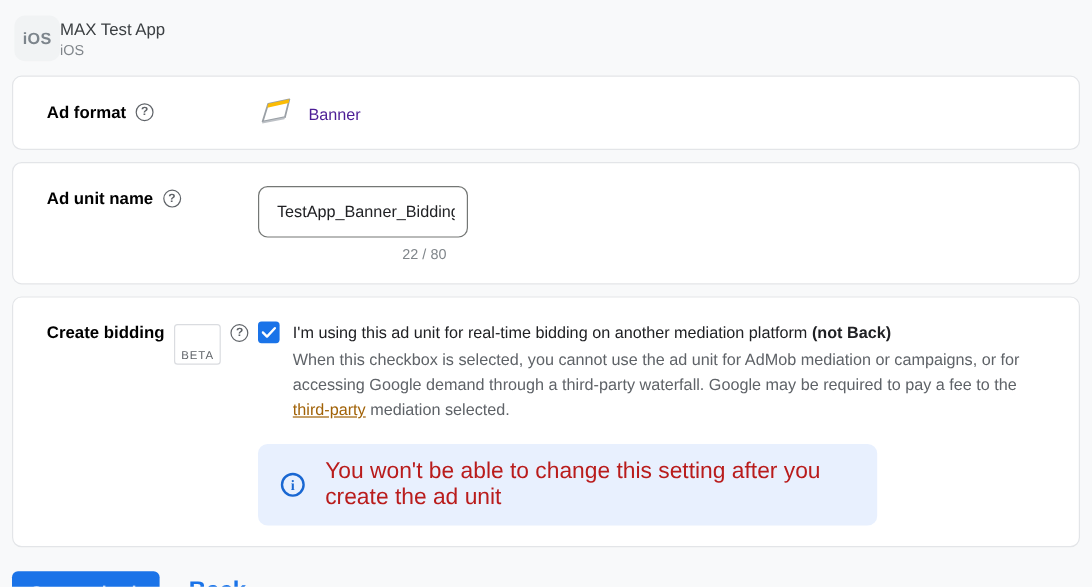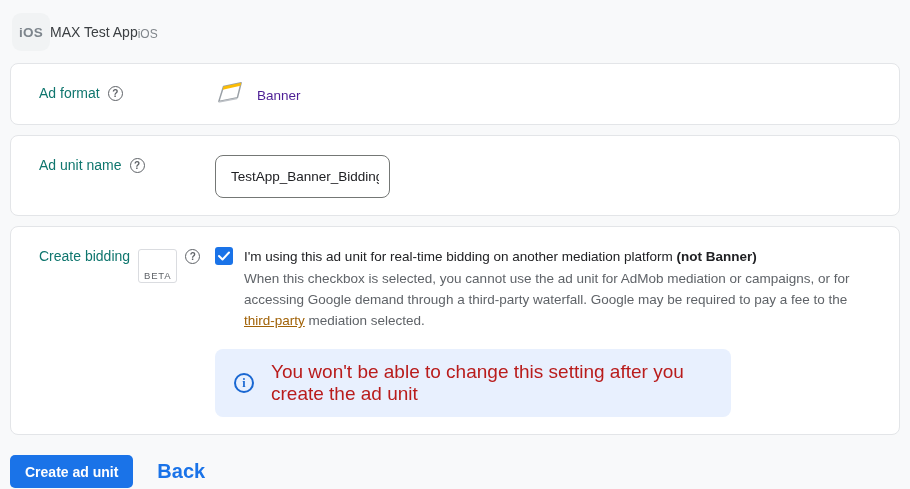--- a/index.html
+++ b/index.html
@@ -15,38 +15,38 @@
   .app-header {
     display: flex; align-items: center; 
     padding: 13px 12px 12px 12px; height: 63px;
   }
   .app-icon {
     width: 38px; height: 38px; flex-shrink: 0;
     background: #f1f3f4; border-radius: 9px;
     display: flex; align-items: center; justify-content: center;
     color: #7d858c; font-weight: bold; font-size: 13.5px; letter-spacing: .3px;
   }
-  .app-titles { display: flex; flex-direction: row; }
+  .app-titles { display: flex; flex-direction: column; }
   .app-title { font-size: 14px; color: #3c4043; }
   .app-subtitle { font-size: 12px; color: #80868b; margin-top: 3px; }
 
   
   .card {
     background: #fff;
     border: 1px solid #e3e5e8;
     border-radius: 8px;
     margin: 0 10px 10px 10px;
     display: flex;
     padding: 19px 18px 17px 18px;
   }
   .label-col {
     width: 186px; flex-shrink: 0; padding-left: 10px; padding-top: 2px;
     display: flex; align-items: flex-start; gap: 8px;
   }
-  .card-label { font-size: 14px; font-weight: normal; color: #0f766e; white-space: nowrap; }
+  .card-label { font-size: 14px; font-weight: bold; color: #000000; white-space: nowrap; }
   .help-icon {
     width: 15px; height: 15px; flex-shrink: 0;
     border: 1px solid #5f6368; border-radius: 50%;
     color: #5f6368; font-size: 10px; font-weight: bold;
     display: inline-flex; align-items: center; justify-content: center;
     margin-top: 1px; cursor: pointer;
   }
   .beta-badge {
     border: 1px solid #dadce0; border-radius: 3px;
     color: #5f6368; font-size: 9.5px; letter-spacing: .8px;
@@ -151,39 +151,40 @@
 </div>
 
 <div class="card">
   <div class="label-col">
     <span class="card-label">Ad unit name</span>
     <span class="help-icon">?</span>
   </div>
   <div class="content-col">
     <div class="name-input-wrap">
       <input class="name-input" type="text" value="TestApp_Banner_Bidding" style="">
+      <div class="char-counter">22 / 80</div>
     </div>
   </div>
 </div>
 
 <div class="card">
   <div class="label-col">
     <span class="card-label">Create bidding</span>
     <span class="beta-badge">BETA</span>
     <span class="help-icon">?</span>
   </div>
   <div class="content-col">
     <div class="cb-row">
       <span class="checkbox">
         <svg width="12" height="10" viewBox="0 0 12 10">
           <polyline points="1,5 4.5,8.5 11,1.5" fill="none" stroke="#ffffff" stroke-width="2" stroke-linecap="round" stroke-linejoin="round"></polyline>
         </svg>
       </span>
       <div class="cb-text-col">
-        <div class="cb-line1"><span>I'm using this ad unit for real-time bidding on another mediation platform </span><b>(not Banner)</b></div>
+        <div class="cb-line1"><span>I'm using this ad unit for real-time bidding on another mediation platform </span><b>(not Back)</b></div>
         <div class="cb-desc"><span>When this checkbox is selected, you cannot use the ad unit for AdMob mediation or campaigns, or for accessing Google demand through a third-party waterfall. Google may be required to pay a fee to the </span><a>third-party</a><span> mediation selected.</span></div>
       </div>
     </div>
     <div class="info-box">
       <span class="info-icon">i</span>
       <span class="info-text">You won't be able to change this setting after you create the ad unit</span>
     </div>
   </div>
 </div>
 

